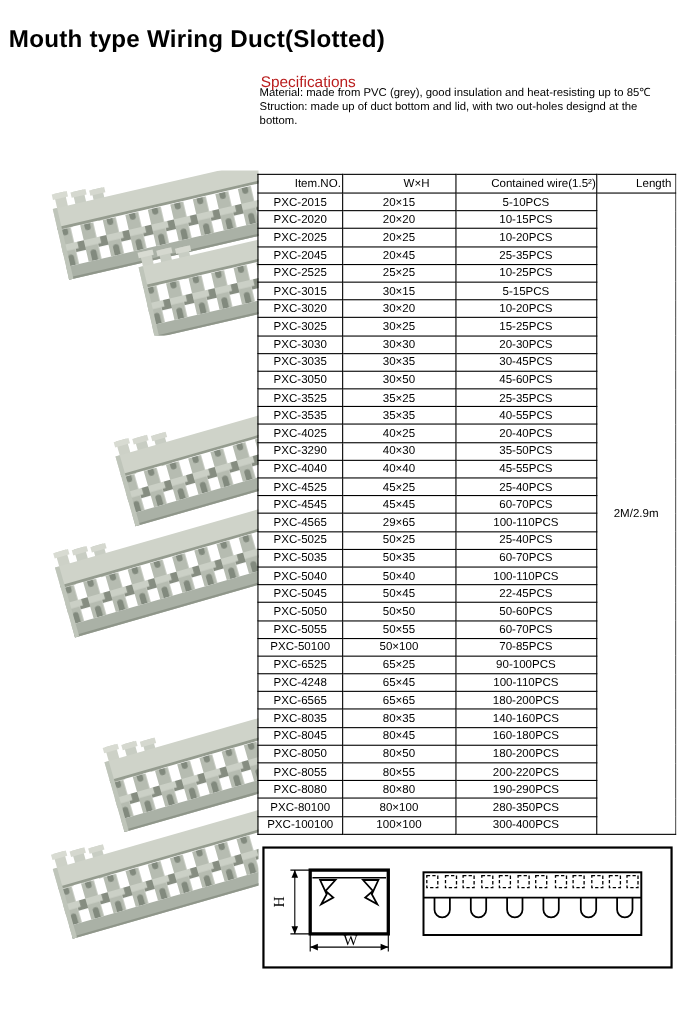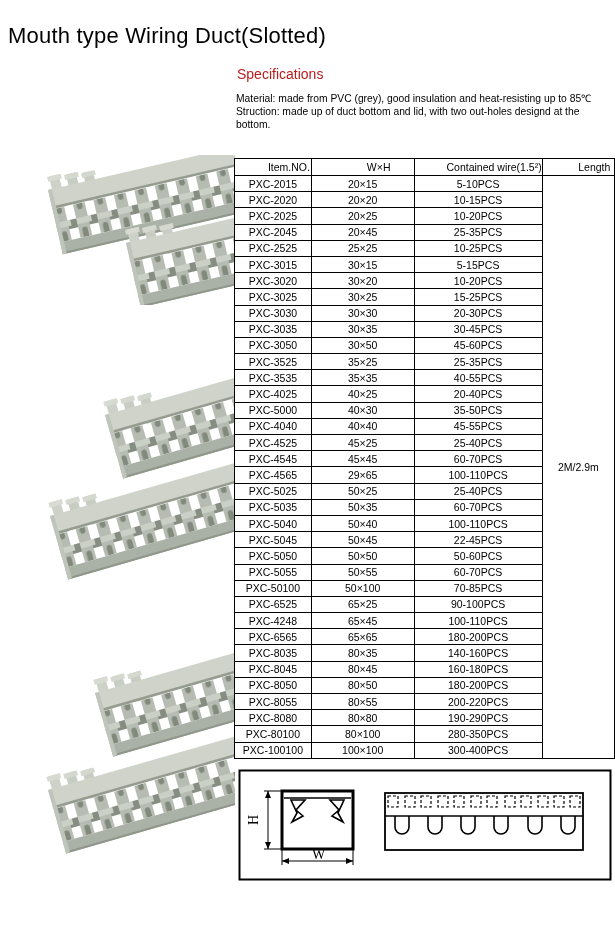--- a/index.html
+++ b/index.html
@@ -1,28 +1,28 @@
 <!DOCTYPE html>
 <html><head>
 <meta charset="utf-8">
 <style>
   html,body{margin:0;padding:0;background:#fff;}
   .page{
     position:relative;width:615px;height:939px;background:#fff;overflow:hidden;
     font-family:"Liberation Sans",sans-serif;color:#000;
   }
   .title{
-    position:absolute;left:8px;top:8px;font-size:22px;font-weight:normal;
+    position:absolute;left:8px;top:8px;font-size:22px;font-weight:bold;
     letter-spacing:0.2px;white-space:nowrap;
   }
   .spec-heading{
     position:absolute;left:237px;top:66px;font-size:14px;color:#b91c1c;white-space:nowrap;
   }
   .spec-text{
-    position:absolute;left:236px;top:92px;width:380px;font-size:10.3px;
+    position:absolute;left:236px;top:78px;width:380px;font-size:10.3px;
     line-height:13px;color:#000;
   }
   .spec-line1{white-space:nowrap;}
   .spec-table{
     position:absolute;left:234px;top:158px;border-collapse:collapse;table-layout:fixed;
     font-size:10.5px;
   }
   .spec-table th,.spec-table td{
     border:1px solid #000;text-align:center;vertical-align:middle;
     padding:0;font-weight:normal;overflow:hidden;white-space:nowrap;
@@ -183,21 +183,21 @@
           <td>PXC-3535</td>
           <td>35×35</td>
           <td>40-55PCS</td>
         </tr>
         <tr>
           <td>PXC-4025</td>
           <td>40×25</td>
           <td>20-40PCS</td>
         </tr>
         <tr>
-          <td>PXC-5000</td>
+          <td>PXC-3290</td>
           <td>40×30</td>
           <td>35-50PCS</td>
         </tr>
         <tr>
           <td>PXC-4040</td>
           <td>40×40</td>
           <td>45-55PCS</td>
         </tr>
         <tr>
           <td>PXC-4525</td>

